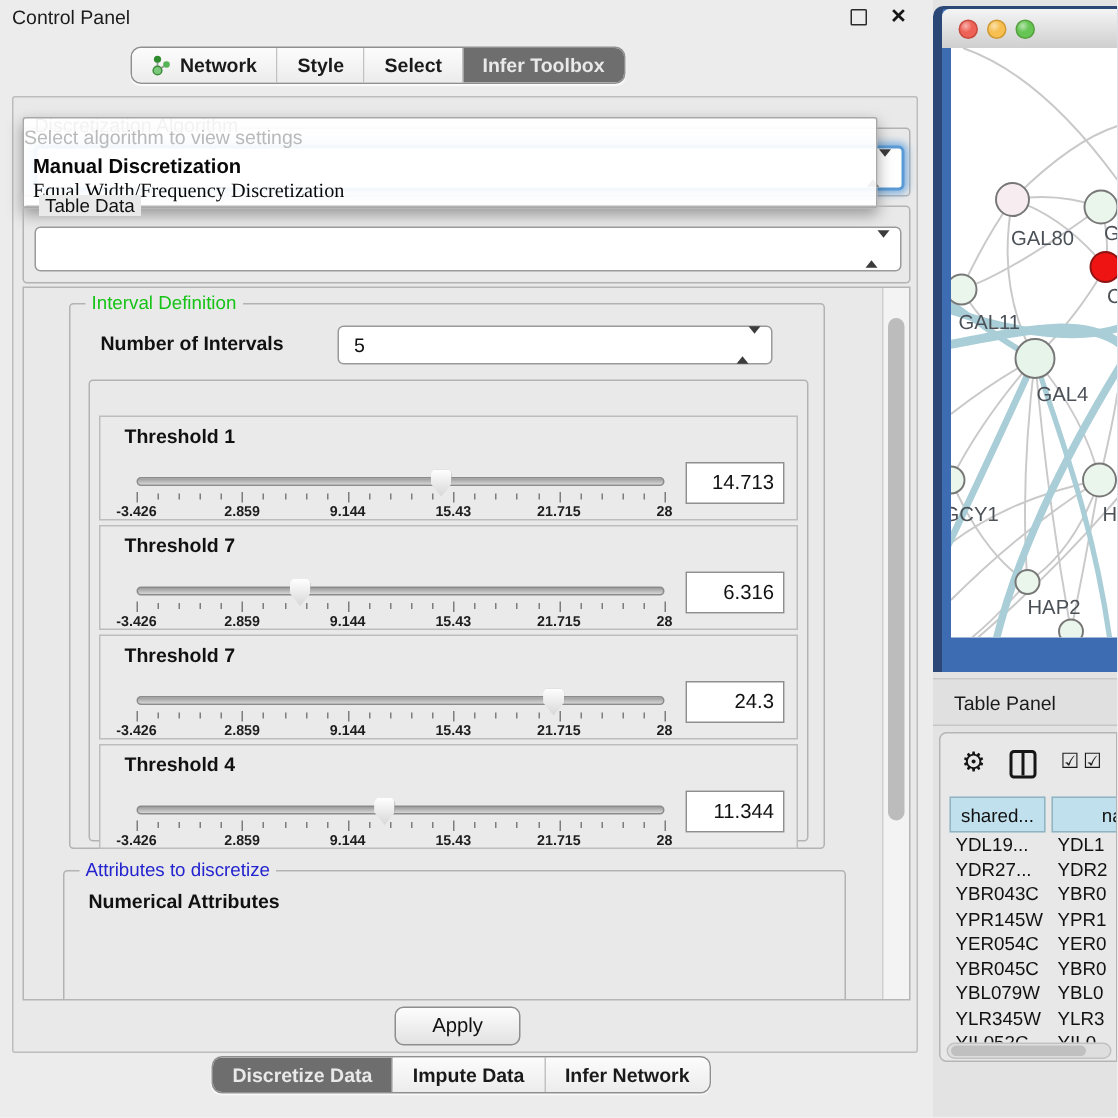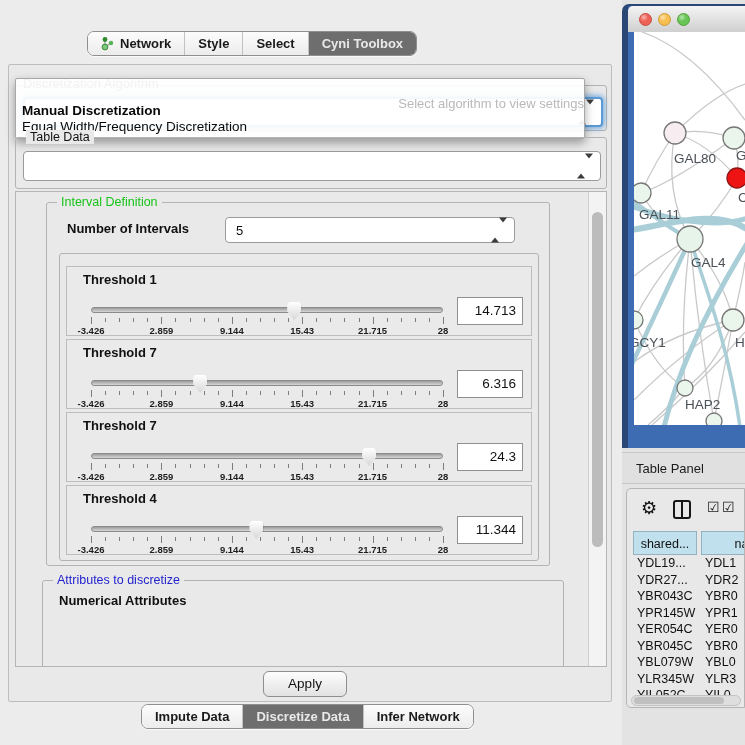--- a/index.html
+++ b/index.html
@@ -30,37 +30,37 @@
   .combo .cval{position:absolute;left:10px;top:50%;transform:translateY(-50%);white-space:nowrap;}
   .stepper{position:absolute;right:7px;top:50%;transform:translateY(-50%);}
   .arr-up{width:0;height:0;border-left:4px solid transparent;border-right:4px solid transparent;border-bottom:5px solid #3c3c3c;margin-bottom:3px;}
   .arr-down{width:0;height:0;border-left:4px solid transparent;border-right:4px solid transparent;border-top:5px solid #3c3c3c;}
   
   #algo-group{left:6px;top:20px;width:590px;height:44px;}
   #algo-title{position:absolute;left:14px;top:11px;font-size:13px;color:#4c4c4c;}
   #algo-combo{left:14px;top:32px;width:576px;height:26px;border:2px solid #5a9bd5;box-shadow:0 0 5px 2px rgba(100,160,220,.75);}
   #algo-popup{position:absolute;left:6px;top:13px;width:568px;height:59px;background:rgba(255,255,255,.93);
       border:1px solid #a8a8a8;border-radius:2px;box-shadow:0 4px 10px rgba(0,0,0,.35);}
-  #algo-popup .hint{position:absolute;left:0;right:0;top:5px;text-align:right;font-size:13px;color:#b9b9b9;margin-top:12px;}
+  #algo-popup .hint{position:absolute;left:0;right:0;top:5px;text-align:left;font-size:13px;color:#b9b9b9;}
   #algo-popup .opt{position:absolute;left:6px;font-size:13.5px;color:#090909;white-space:nowrap;}
   #algo-popup .opt.b{font-weight:bold;top:24px;}
-  #algo-popup .opt.n{top:40px;}
+  #algo-popup .opt.n{top:40px;font-family:Liberation Serif, serif;}
   
   #td-group{left:6px;top:72px;width:590px;height:50px;}
   #td-combo{left:14px;top:86px;width:576px;height:28px;}
   
   #scrollpane{position:absolute;left:6px;top:126px;width:590px;height:474px;border:1px solid #b5b5b5;background:#e9e9e9;overflow:hidden;}
   .vscroll{position:absolute;right:0;top:0;width:17px;height:100%;background:#f3f3f3;border-left:1px solid #cfcfcf;}
   .vscroll .thumb-v{position:absolute;left:3px;width:11px;border-radius:6px;background:#bcbcbc;}
   
   #interval-fs{left:30px;top:10px;width:502px;height:362px;}
   #noi-label{position:absolute;left:20px;top:18px;font-size:13px;font-weight:bold;}
   #noi-combo{left:178px;top:14px;width:288px;height:24px;}
   #thresh-fs{left:12px;top:50px;width:478px;height:306px;}
-  #th-rows{position:absolute;left:6px;top:12px;right:6px;}
+  #th-rows{position:absolute;left:6px;top:23px;right:6px;}
   .th-row{position:relative;height:68px;margin-bottom:3px;border:1px solid #bdbdbd;background:#eaeaea;}
   .th-label{position:absolute;left:16px;top:5px;font-size:13px;font-weight:bold;}
   .slider{position:absolute;left:24px;right:88px;top:36px;height:32px;}
   .track{position:absolute;left:0;right:0;top:4px;height:4px;border:1px solid #8b8b8b;border-radius:4px;background:linear-gradient(#9c9c9c,#d6d6d6);}
   .thumb{position:absolute;top:-1px;width:14px;height:18px;background:linear-gradient(#ffffff,#d7d7d7);
          clip-path:polygon(15% 0,85% 0,100% 15%,100% 52%,50% 100%,0 52%,0 15%);
          filter:drop-shadow(0 0 1px rgba(0,0,0,.65));}
   .tick{position:absolute;width:1px;background:#7d7d7d;top:14px;}
   .tick.major{height:7px;}
   .tick.minor{height:4px;top:15px;}
@@ -105,40 +105,45 @@
   #hscroll{position:absolute;left:4px;top:206px;width:110px;height:11px;background:#dedede;border:1px solid #c2c2c2;border-radius:6px;box-sizing:border-box;}
   #hscroll .thumb-h{position:absolute;left:2px;top:1px;width:90px;height:7px;border-radius:4px;background:#c0c0c0;}
 </style>
 </head>
 <body>
 
 <div id="page">
 
   <div id="left-panel">
 
+    <div id="titlebar">
+      <span class="title">Control Panel</span>
+      <span id="float-icon"></span>
+      <span id="close-icon">×</span>
+    </div>
 
     <div class="tabbar" id="top-tabs">
       <span class="tab">
         <svg width="14" height="15" viewBox="0 0 14 15">
           <line x1="4" y1="11" x2="4" y2="4" stroke="#9c9c9c" stroke-width="1.2"></line>
           <line x1="4" y1="11" x2="10" y2="7" stroke="#9c9c9c" stroke-width="1.2"></line>
           <circle cx="4" cy="3.5" r="2.4" fill="#2e8b2e"></circle>
           <circle cx="10" cy="7" r="2.2" fill="#57b357"></circle>
           <circle cx="4" cy="11" r="2.9" fill="#7cc87c" stroke="#3c8c3c" stroke-width="1"></circle>
         </svg>
         <span>Network</span>
       </span>
       <span class="tab">
           <span>Style</span>
         </span>
       <span class="tab">
           <span>Select</span>
         </span>
       <span class="tab sel">
-          <span>Cyni Toolbox</span>
+          <span>Infer Toolbox</span>
         </span>
     </div>
 
     <div id="content">
 
       <div class="fieldset" id="algo-group"></div>
       <div id="algo-title">Discretization Algorithm</div>
       <div class="combo" id="algo-combo">
         <span class="stepper"><span class="arr-up"></span><span class="arr-down"></span></span>
       </div>
@@ -342,25 +347,25 @@
 
         <div class="vscroll">
           <div class="thumb-v" style="top:20px;height:335px;"></div>
         </div>
       </div>
 
       <div id="apply-btn">Apply</div>
     </div>
 
     <div class="tabbar" id="mode-tabs">
+      <span class="tab sel">
+          <span>Discretize Data</span>
+        </span>
       <span class="tab">
           <span>Impute Data</span>
-        </span>
-      <span class="tab sel">
-          <span>Discretize Data</span>
         </span>
       <span class="tab">
           <span>Infer Network</span>
         </span>
     </div>
   </div>
 
   <div id="right-bg"></div>
 
   <div id="net-window">

